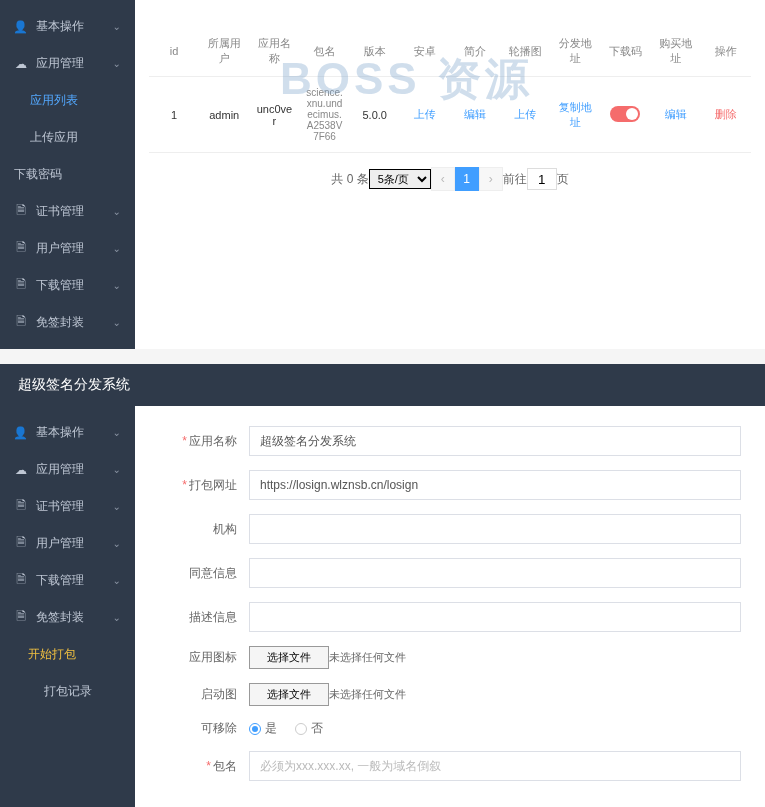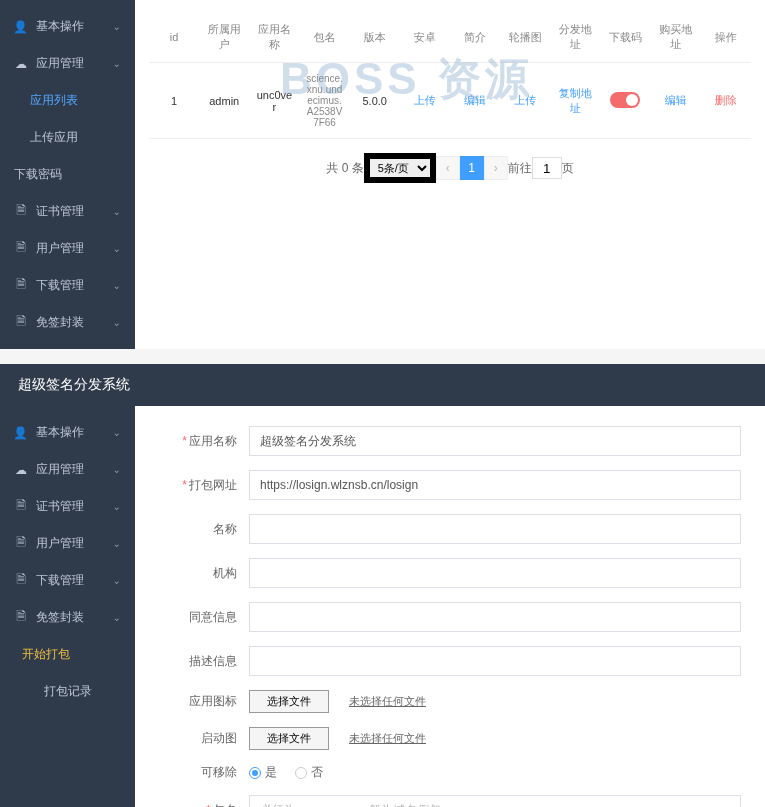--- a/index.html
+++ b/index.html
@@ -6,45 +6,45 @@
     body { font-family: -apple-system, "Microsoft YaHei", sans-serif; font-size: 12px; color: #333; background: #f5f5f5; }
     .panel { display: flex; background: #fff; }
     .panel1 { min-height: 320px; }
     .panel2 { min-height: 480px; margin-top: 15px; flex-direction: column; }
     .sidebar { width: 135px; background: #2f3a4a; color: #bfc7d4; padding: 8px 0; flex-shrink: 0; }
     .sidebar-item { display: flex; align-items: center; padding: 10px 14px; cursor: pointer; font-size: 12px; position: relative; }
     .sidebar-item.active { color: #53a8ff; }
     .sidebar-item.active2 { color: #f0c040; }
     .icon { width: 14px; height: 14px; margin-right: 8px; display: inline-flex; align-items: center; justify-content: center; }
     .chev { margin-left: auto; font-size: 10px; color: #8a94a3; }
-    .content { flex: 1; padding: 12px 14px; background: #fff; overflow: auto; }
+    .content { flex: 1; padding: 26px 14px; background: #fff; overflow: auto; }
     table.grid { width: 100%; border-collapse: collapse; table-layout: fixed; }
     table.grid th, table.grid td { padding: 10px 6px; text-align: center; font-size: 11px; border-bottom: 1px solid #eee; word-wrap: break-word; }
     table.grid th { color: #888; font-weight: normal; }
     .link { color: #409eff; cursor: pointer; }
     .link-red { color: #f56c6c; cursor: pointer; margin-top: 8px; }
     .switch { width: 30px; height: 16px; background: #f56c6c; border-radius: 10px; display: inline-block; position: relative; cursor: pointer; }
     .switch::after { content: ""; position: absolute; right: 2px; top: 2px; width: 12px; height: 12px; background: #fff; border-radius: 50%; }
     .pager { display: flex; justify-content: center; align-items: center; margin-top: 14px; font-size: 12px; color: #666; }
-    .pager select { border: 6px solid #000000; padding: 2px 4px; font-size: 11px; }
+    .pager select { border: 1px solid #000000; padding: 2px 4px; font-size: 11px; }
     .pager .pg-btn { border: 1px solid #eee; background: #f7f7f7; width: 24px; height: 24px; display: flex; align-items: center; justify-content: center; color: #bbb; cursor: pointer; }
     .pager .pg-btn.active { background: #409eff; color: #fff; border-color: #409eff; }
     .pager input { width: 30px; text-align: center; border: 1px solid #ddd; height: 22px; }
     .watermark { position: absolute; left: 280px; top: 50px; font-size: 44px; font-weight: bold; color: rgba(120,160,200,0.35); letter-spacing: 4px; pointer-events: none; white-space: nowrap; }
     .topwrap { position: relative; }
     .titlebar { background: #2f3a4a; color: #fff; padding: 12px 18px; font-size: 14px; }
     .form-wrap { display: flex; }
     .form-body { flex: 1; padding: 20px 24px; }
     .form-row { display: flex; align-items: center; margin-bottom: 14px; }
     .form-label { width: 90px; text-align: right; padding-right: 12px; font-size: 12px; color: #666; }
     .form-label.req::before { content: "*"; color: #f56c6c; margin-right: 2px; }
     .form-input { flex: 1; height: 30px; border: 1px solid #dcdfe6; padding: 0 10px; font-size: 12px; color: #555; }
     .form-input::placeholder { color: #bbb; }
     .file-btn { border: 1px solid #999; background: #f5f5f5; padding: 3px 17px; font-size: 11px; cursor: pointer; }
-    .file-txt { margin-left: 20px; font-size: 11px; color: #666; text-decoration: underline; }
+    .file-txt { margin-left: 0; font-size: 11px; color: #666; }
     .radio-group { display: flex; gap: 18px; align-items: center; }
     .radio { display: flex; align-items: center; gap: 4px; font-size: 12px; color: #666; }
     .radio .dot { width: 12px; height: 12px; border: 1px solid #409eff; border-radius: 50%; display: inline-block; position: relative; }
     .radio.checked .dot::after { content: ""; position: absolute; left: 2px; top: 2px; width: 6px; height: 6px; background: #409eff; border-radius: 50%; }
     .radio.un .dot { border-color: #ccc; }
   </style>
 </head>
 <body>
 
 <div class="panel panel1 topwrap">
@@ -165,39 +165,35 @@
       <div class="sidebar-item">
           <span class="icon">🗎</span>
           <span>下载管理</span>
           <span class="chev">⌄</span>
         </div>
       <div class="sidebar-item">
           <span class="icon">🗎</span>
           <span>免签封装</span>
           <span class="chev">⌄</span>
         </div>
-      <div class="sidebar-item active2" style="padding-left:22px">
+      <div class="sidebar-item active2" style="padding-left:28px">
           <span>开始打包</span>
         </div>
       <div class="sidebar-item" style="padding-left:44px">
           <span>打包记录</span>
         </div>
     </div>
     <div class="form-body">
       <div class="form-row">
           <div class="form-label req">应用名称</div>
           <input class="form-input" value="超级签名分发系统" style="">
         </div>
       <div class="form-row">
           <div class="form-label req">打包网址</div>
           <input class="form-input" value="https://losign.wlznsb.cn/losign" style="">
-        </div>
-      <div class="form-row">
-          <div class="form-label">名称</div>
-          <input class="form-input" style="">
         </div>
       <div class="form-row">
           <div class="form-label">机构</div>
           <input class="form-input" style="">
         </div>
       <div class="form-row">
           <div class="form-label">同意信息</div>
           <input class="form-input" style="">
         </div>
       <div class="form-row">

